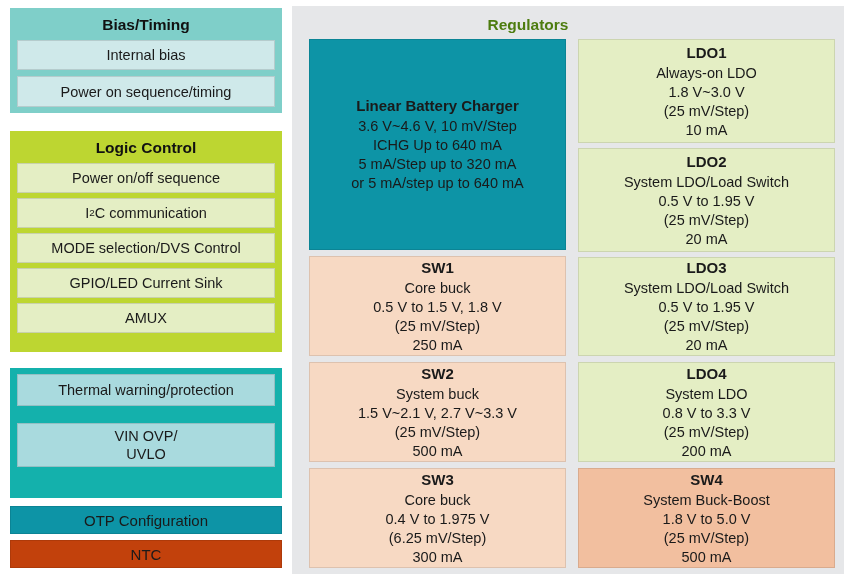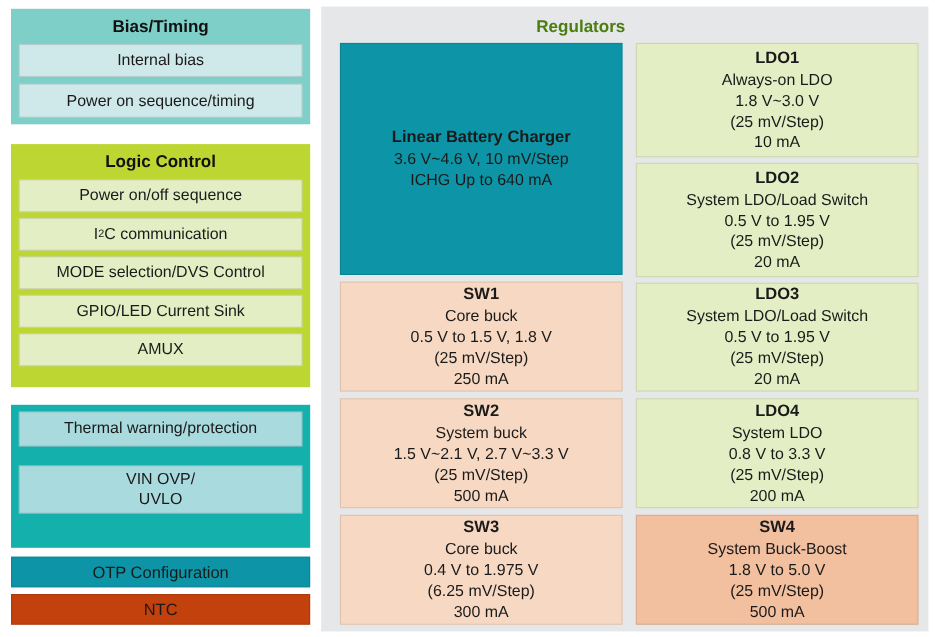--- a/index.html
+++ b/index.html
@@ -226,20 +226,22 @@
     </div>
   </div>
 
   <div id="regulators-panel">
     <div id="regulators-title">Regulators</div>
 
     <div class="rblk" id="charger">
       <div class="blk-title">Linear Battery Charger</div>
       <div class="blk-line">3.6 V~4.6 V, 10 mV/Step</div>
       <div class="blk-line">ICHG Up to 640 mA</div>
+      <div class="blk-line">5 mA/Step up to 320 mA</div>
+      <div class="blk-line">or 5 mA/step up to 640 mA</div>
     </div>
 
     <div class="rblk" id="sw1">
       <div class="blk-title">SW1</div>
       <div class="blk-line">Core buck</div>
       <div class="blk-line">0.5 V to 1.5 V, 1.8 V</div>
       <div class="blk-line">(25 mV/Step)</div>
       <div class="blk-line">250 mA</div>
     </div>
 

